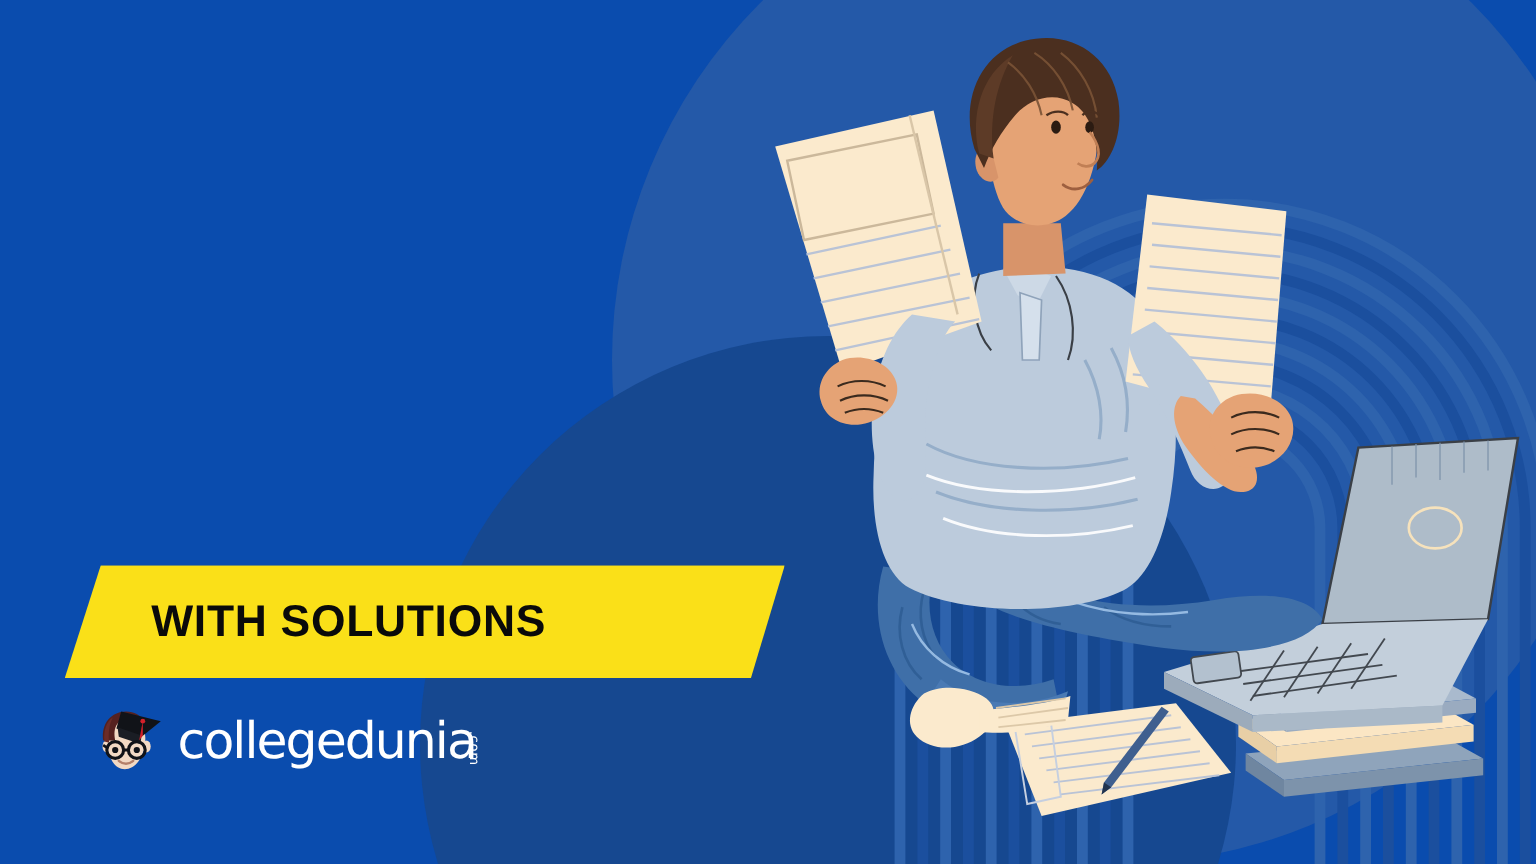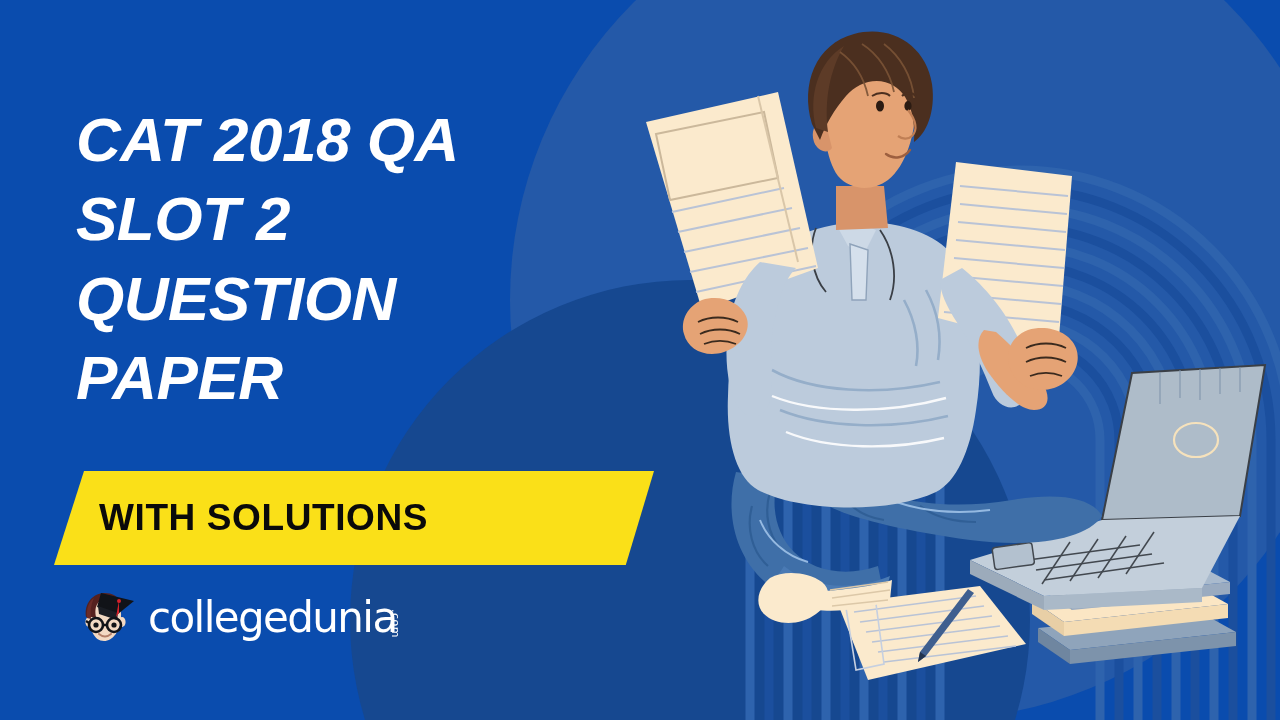--- a/index.html
+++ b/index.html
@@ -34,21 +34,21 @@
   .ribbon {
     position:absolute;
     left:54px; top:471px;
     width:600px; height:94px;
     background:#fae018;
     clip-path:polygon(5.0% 0%, 100% 0%, 95.3% 100%, 0% 100%);
     z-index:7;
     display:flex; align-items:center;
   }
   .ribbon-text {
-    margin-left:45px;
+    margin-left:72px;
     color:#0a0a0a;
     font-weight:bold;
     font-size:37px;
     letter-spacing:0.6px;
     text-transform:uppercase;
     font-family:"Liberation Sans", sans-serif;
   }
 
   
   .logo { position:absolute; left:74px; top:584px; height:68px; display:flex; align-items:center; z-index:8; }
@@ -81,24 +81,20 @@
 <body>
 
 <div class="stage">
 
   <svg class="bg-svg" viewBox="0 0 1280 720">
     <rect x="0" y="0" width="1280" height="720" fill="#0a4cae"></rect>
     <circle cx="930" cy="300" r="420" fill="#2459a8"></circle>
     <circle cx="690" cy="620" r="340" fill="#164890"></circle>
   </svg>
 
-  <div class="headline">CAT 2018 QA
-SLOT 2
-QUESTION
-PAPER</div>
 
   <div class="ribbon">
     <span class="ribbon-text">WITH SOLUTIONS</span>
   </div>
 
   <div class="logo">
     <div class="logo-mark">
       <svg viewBox="0 0 62 62" width="62" height="62">
 
         <path d="M15 26 C15 14 26 8 34 10 C43 12 48 20 47 31 C46 44 39 54 30 54 C20 54 15 42 15 26 Z" fill="#f2d9c4"></path>

